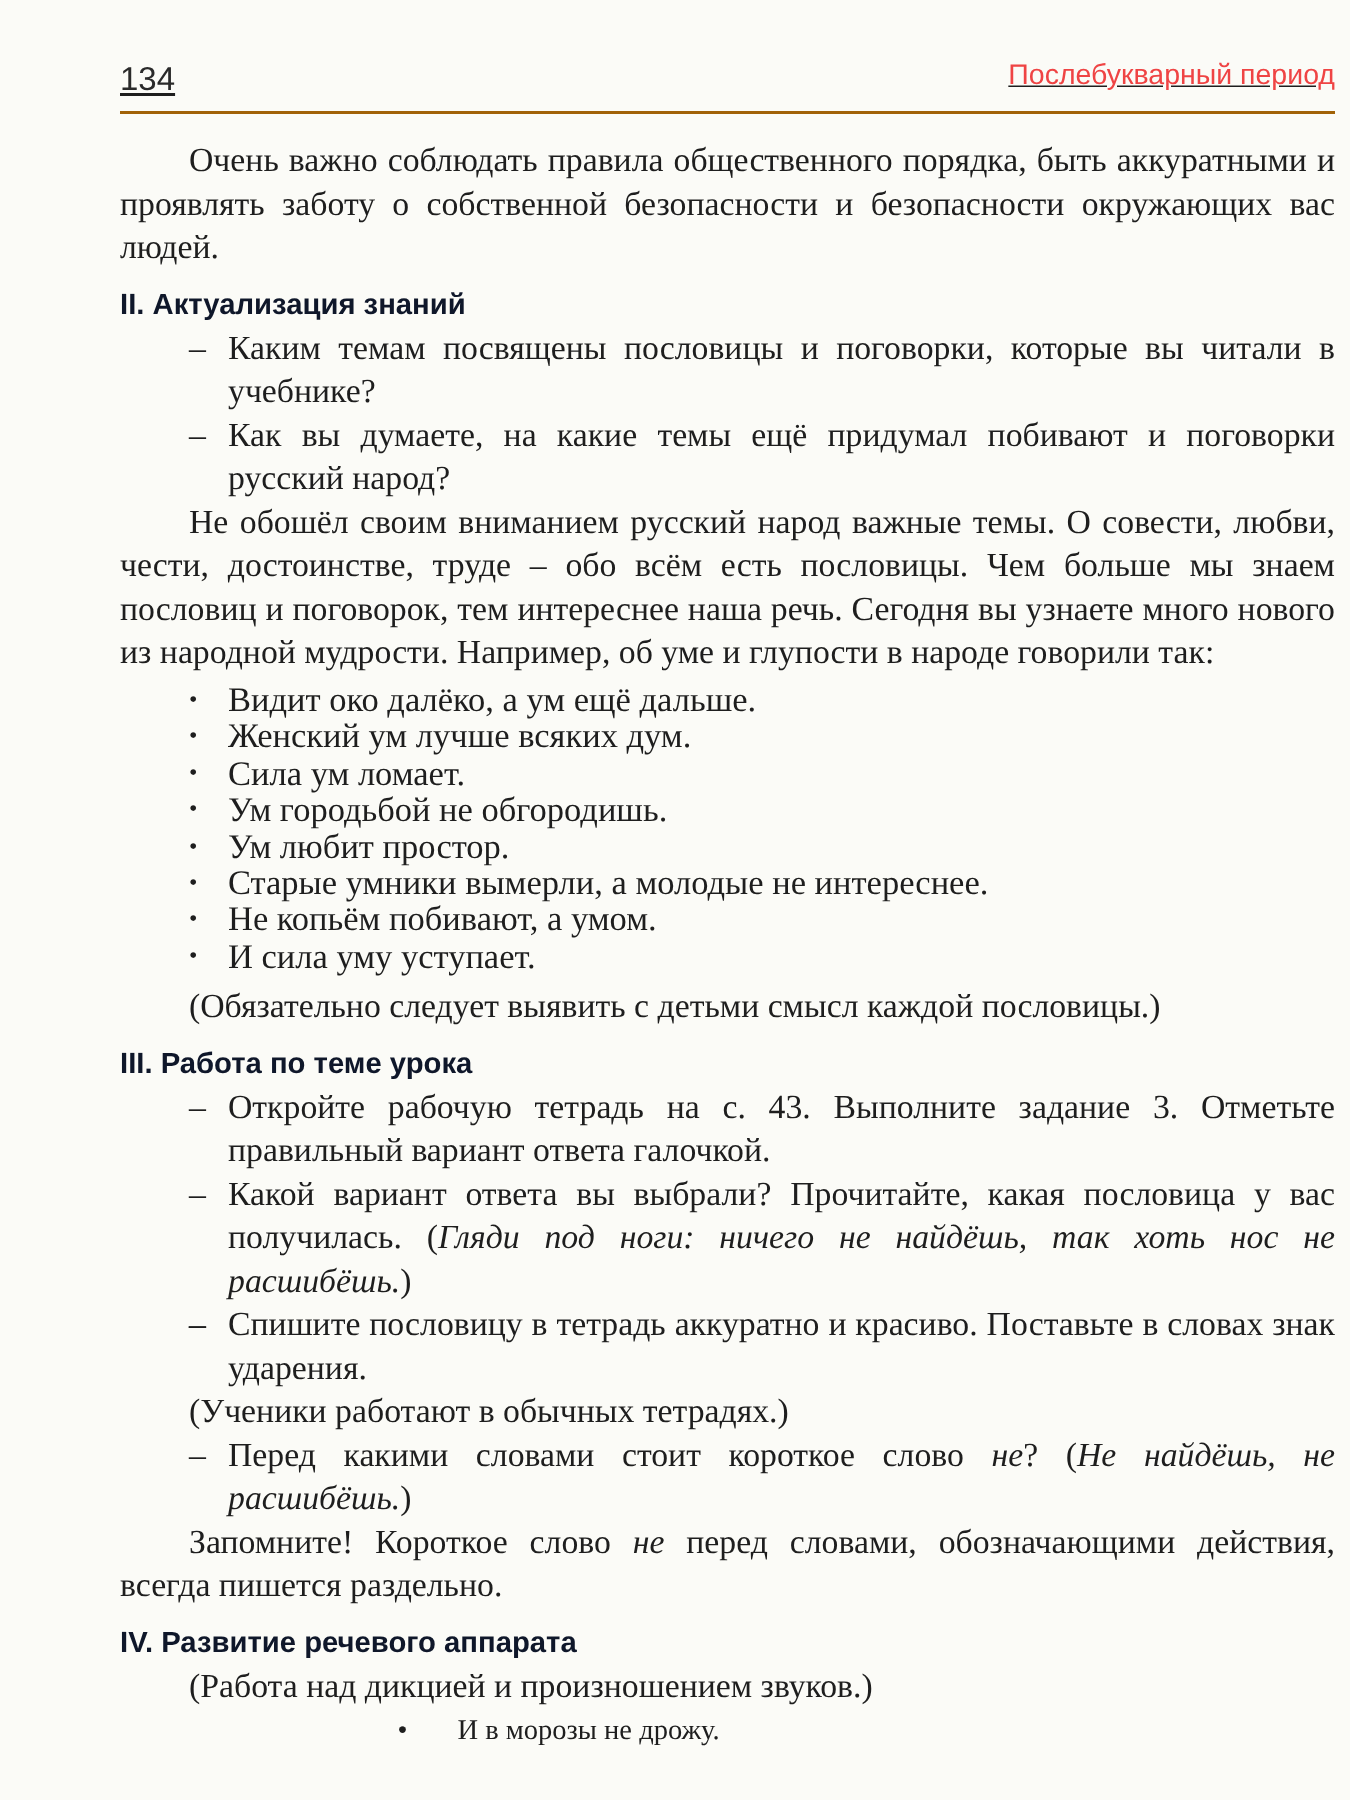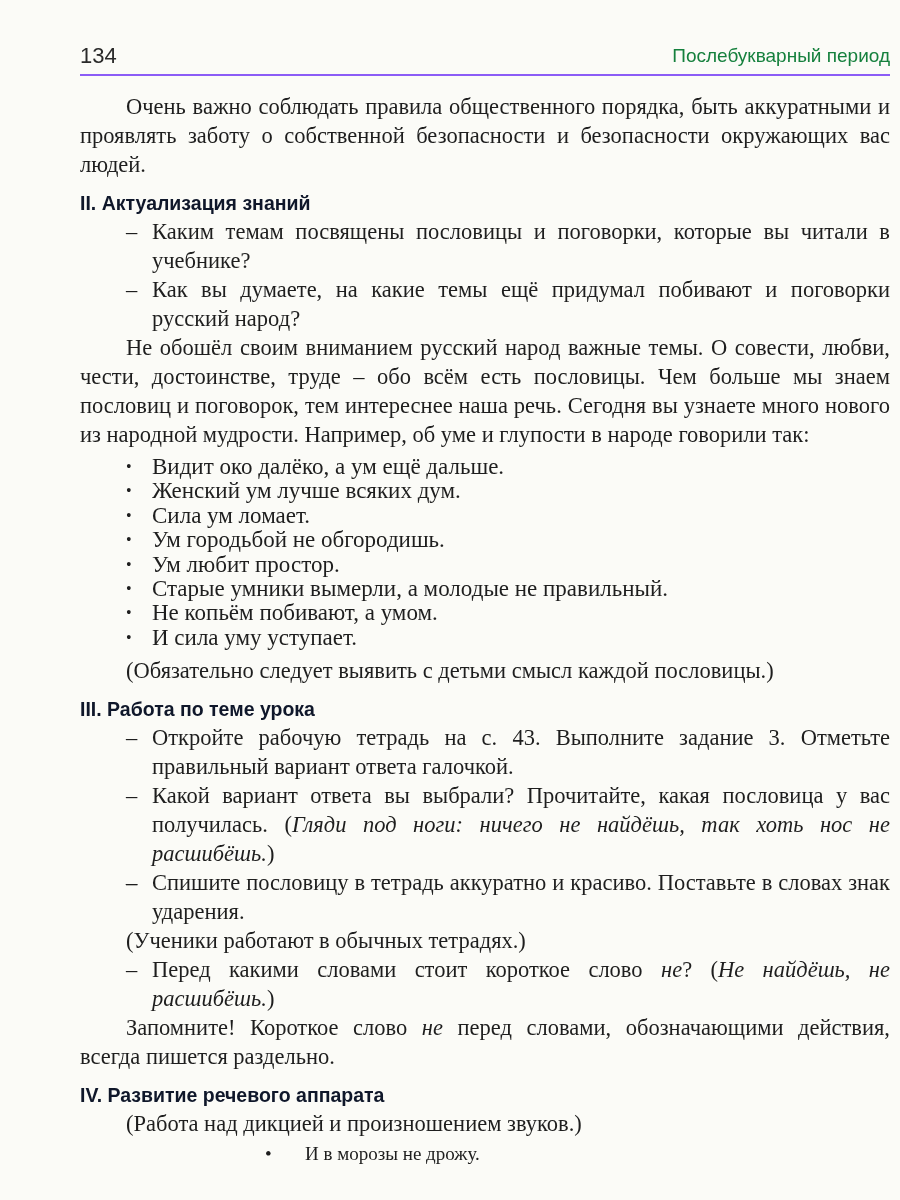--- a/index.html
+++ b/index.html
@@ -5,27 +5,27 @@
     html, body { margin: 0; padding: 0; }
     body {
       width: 900px; height: 1200px; overflow: hidden;
       background: #fbfbf7;
       color: #1e1e1e;
       font-family: "Liberation Serif", "DejaVu Serif", serif;
       position: relative;
     }
     .page { position: absolute; left: 80px; top: 40px; width: 810px; }
     .running-head {
-      display: flex; justify-content: space-between; align-items: center;
+      display: flex; justify-content: space-between; align-items: flex-start;
       font-family: "Liberation Sans", "DejaVu Sans", sans-serif;
-      border-bottom: 2px solid #8b5cf6;
-      padding-bottom: 2px; height: 32px;
+      border-bottom: 2px solid #a16207;
+      padding-bottom: 2px; height: 32px; text-decoration: underline;
     }
     .page-num { font-size: 22px; color: #2a2a2a; }
-    .chapter { font-size: 19px; color: #15803d; }
+    .chapter { font-size: 19px; color: #ef4444; }
     .body { margin-top: 16px; font-size: 22.5px; line-height: 29px; }
     p { margin: 0; text-align: justify; }
     .indent { text-indent: 46px; }
     .h {
       font-family: "Liberation Sans", "DejaVu Sans", sans-serif;
       font-weight: bold; font-size: 19.5px; line-height: 28px;
       color: #0f172a; margin-top: 10px;
     }
     .dash-item { position: relative; padding-left: 72px; text-align: justify; }
     .dash-item .dash { position: absolute; left: 46px; top: 0; }
@@ -54,21 +54,21 @@
     <p class="dash-item"><span class="dash">–</span><span>Каким темам посвящены пословицы и поговорки, которые вы читали в учебнике?</span></p>
     <p class="dash-item"><span class="dash">–</span><span>Как вы думаете, на какие темы ещё придумал побивают и поговорки русский народ?</span></p>
     <p class="indent">Не обошёл своим вниманием русский народ важные темы. О совести, любви, чести, достоинстве, труде – обо всём есть пословицы. Чем больше мы знаем пословиц и поговорок, тем интереснее наша речь. Сегодня вы узнаете много нового из народной мудрости. Например, об уме и глупости в народе говорили так:</p>
 
     <ul class="bullets">
       <li>Видит око далёко, а ум ещё дальше.</li>
       <li>Женский ум лучше всяких дум.</li>
       <li>Сила ум ломает.</li>
       <li>Ум городьбой не обгородишь.</li>
       <li>Ум любит простор.</li>
-      <li>Старые умники вымерли, а молодые не правильный.</li>
+      <li>Старые умники вымерли, а молодые не интереснее.</li>
       <li>Не копьём побивают, а умом.</li>
       <li>И сила уму уступает.</li>
     </ul>
     <p class="indent">(Обязательно следует выявить с детьми смысл каждой пословицы.)</p>
 
     <div class="h">III. Работа по теме урока</div>
     <p class="dash-item"><span class="dash">–</span><span>Откройте рабочую тетрадь на с. 43. Выполните задание 3. Отметьте правильный вариант ответа галочкой.</span></p>
     <p class="dash-item"><span class="dash">–</span><span>Какой вариант ответа вы выбрали? Прочитайте, какая пословица у вас получилась. (</span><i>Гляди под ноги: ничего не найдёшь, так хоть нос не расшибёшь.</i><span>)</span></p>
     <p class="dash-item"><span class="dash">–</span></p>
     <p class="dash-item"><span class="dash">–</span><span>Спишите пословицу в тетрадь аккуратно и красиво. Поставьте в словах знак ударения.</span></p>

